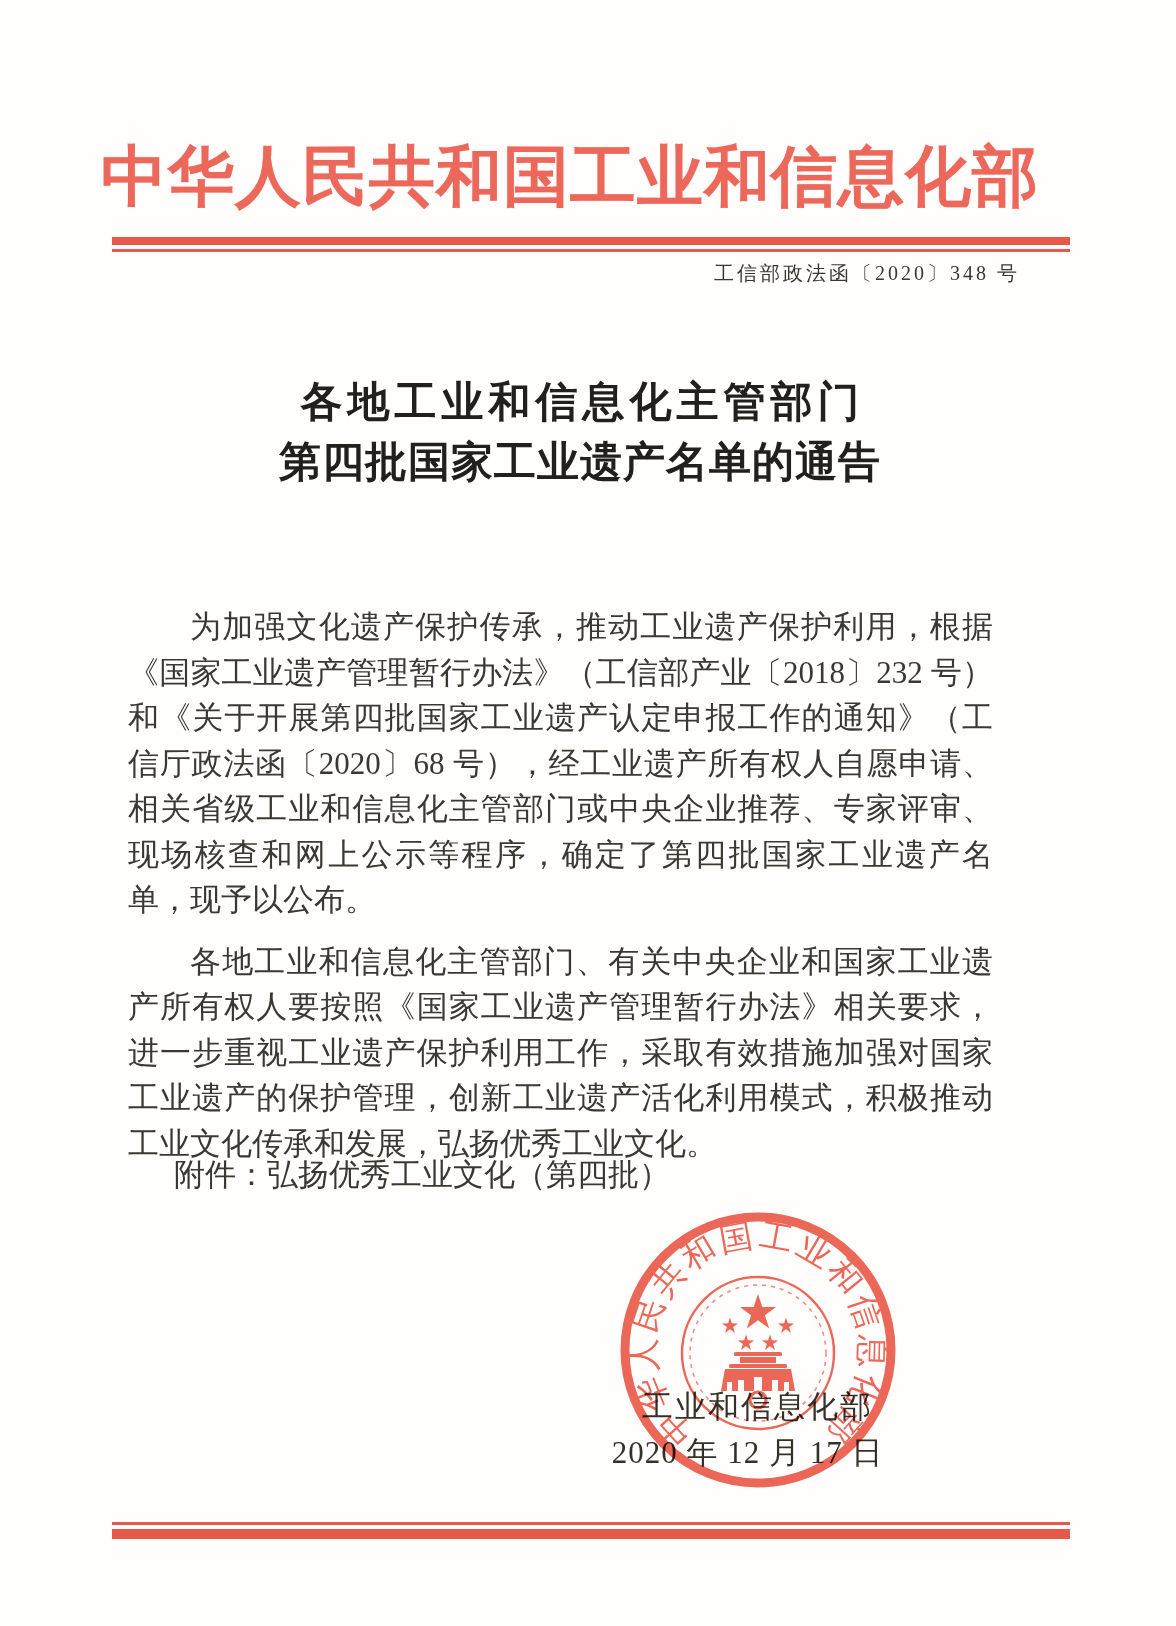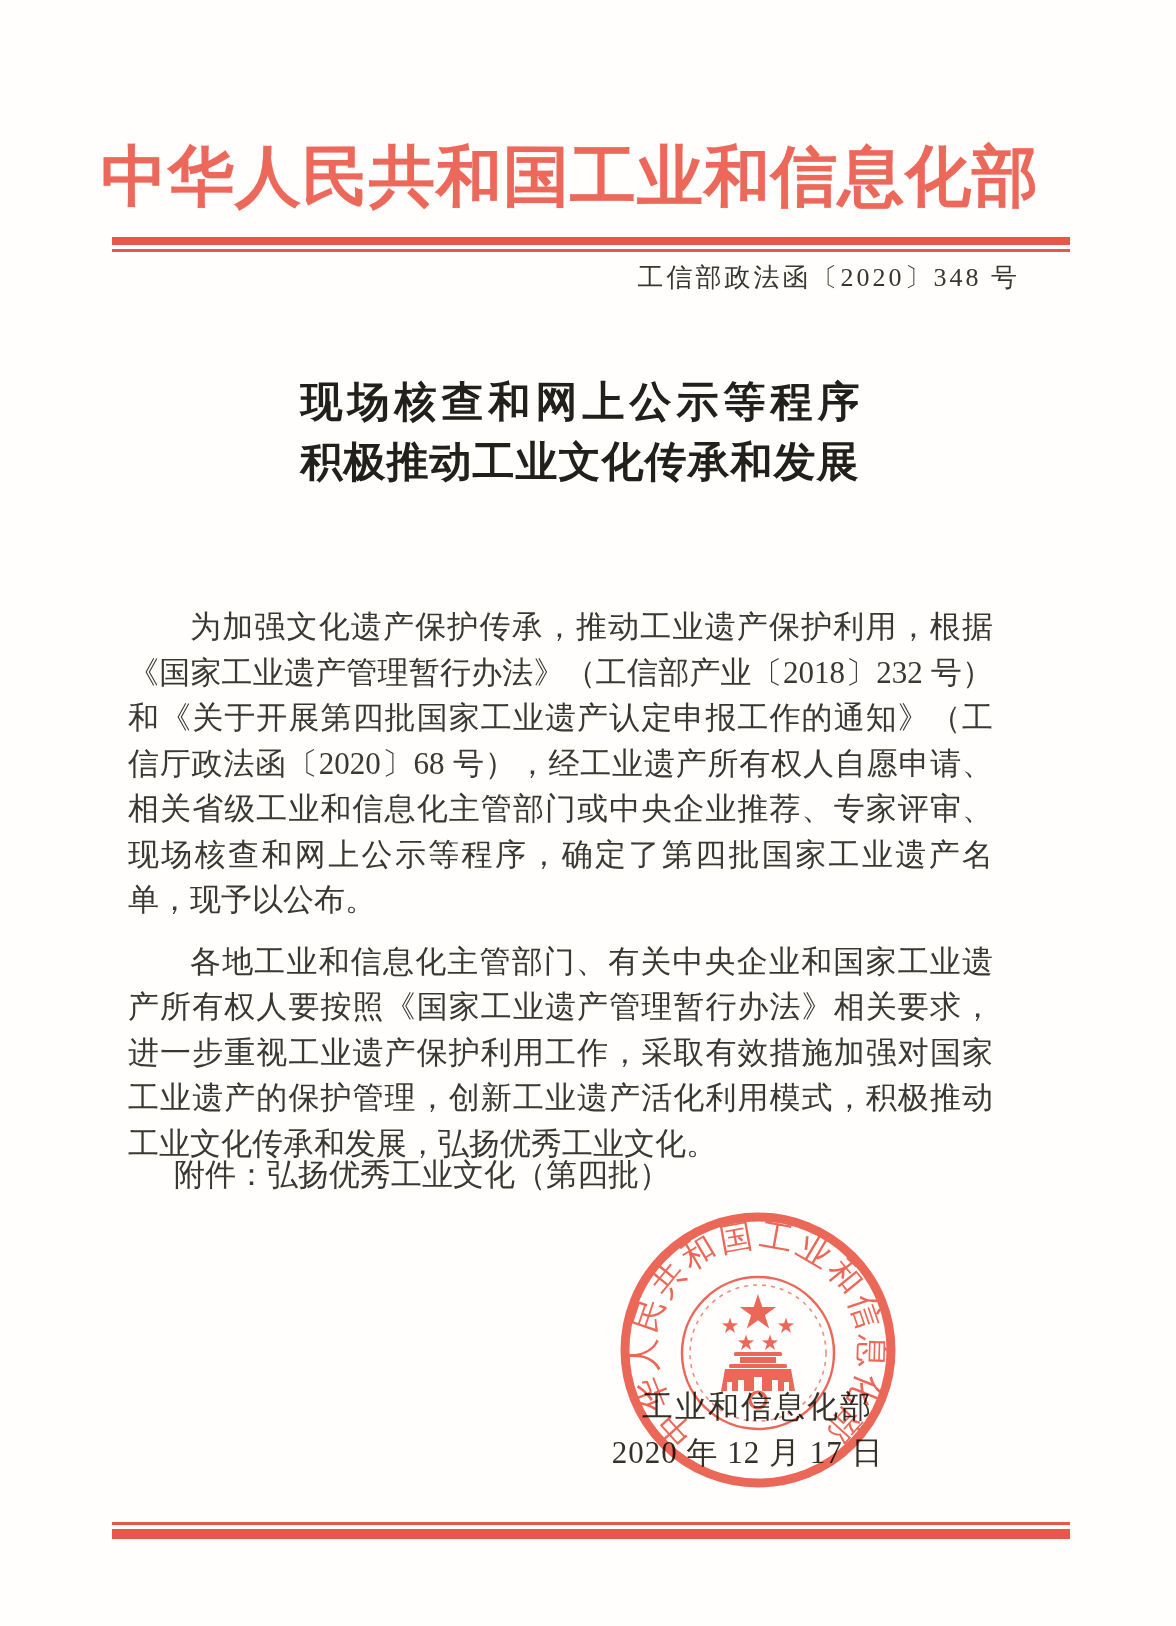--- a/index.html
+++ b/index.html
@@ -23,21 +23,21 @@
   }
   .rule{position:absolute;left:112px;width:958px;background:#e65849;}
   .rule.top-thick{top:237px;height:8px;}
   .rule.top-thin{top:249px;height:3px;}
   .rule.bot-thin{top:1522px;height:3px;}
   .rule.bot-thick{top:1529px;height:10px;}
   
   .doc-number{
     position:absolute;top:260px;left:112px;width:908px;
     text-align:right;
-    font-size:26px;letter-spacing:3px;
+    font-size:20px;letter-spacing:3px;
     color:#38362f;
     white-space:nowrap;
   }
   
   .title{
     position:absolute;top:372px;left:0;width:1160px;
     text-align:center;color:#22201d;
     font-weight:bold;
   }
   .title .l1{font-size:42px;line-height:60px;letter-spacing:5px;padding-left:5px;}
@@ -81,22 +81,22 @@
 <div class="page">
 
   <div class="letterhead">中华人民共和国工业和信息化部</div>
 
   <div class="rule top-thick"></div>
   <div class="rule top-thin"></div>
 
   <div class="doc-number">工信部政法函〔2020〕348 号</div>
 
   <div class="title">
-    <div class="l1">现场核查和网上公示等程序</div>
-    <div class="l2">积极推动工业文化传承和发展</div>
+    <div class="l1">各地工业和信息化主管部门</div>
+    <div class="l2">第四批国家工业遗产名单的通告</div>
   </div>
 
   <div class="body-text">
     <p>为加强文化遗产保护传承，推动工业遗产保护利用，根据《国家工业遗产管理暂行办法》（工信部产业〔2018〕232 号）和《关于开展第四批国家工业遗产认定申报工作的通知》（工信厅政法函〔2020〕68 号），经工业遗产所有权人自愿申请、相关省级工业和信息化主管部门或中央企业推荐、专家评审、现场核查和网上公示等程序，确定了第四批国家工业遗产名单，现予以公布。</p>
     <p>各地工业和信息化主管部门、有关中央企业和国家工业遗产所有权人要按照《国家工业遗产管理暂行办法》相关要求，进一步重视工业遗产保护利用工作，采取有效措施加强对国家工业遗产的保护管理，创新工业遗产活化利用模式，积极推动工业文化传承和发展，弘扬优秀工业文化。</p>
   </div>
 
   <div class="attachment">附件：弘扬优秀工业文化（第四批）</div>
 
   <div class="signature">工业和信息化部</div>

